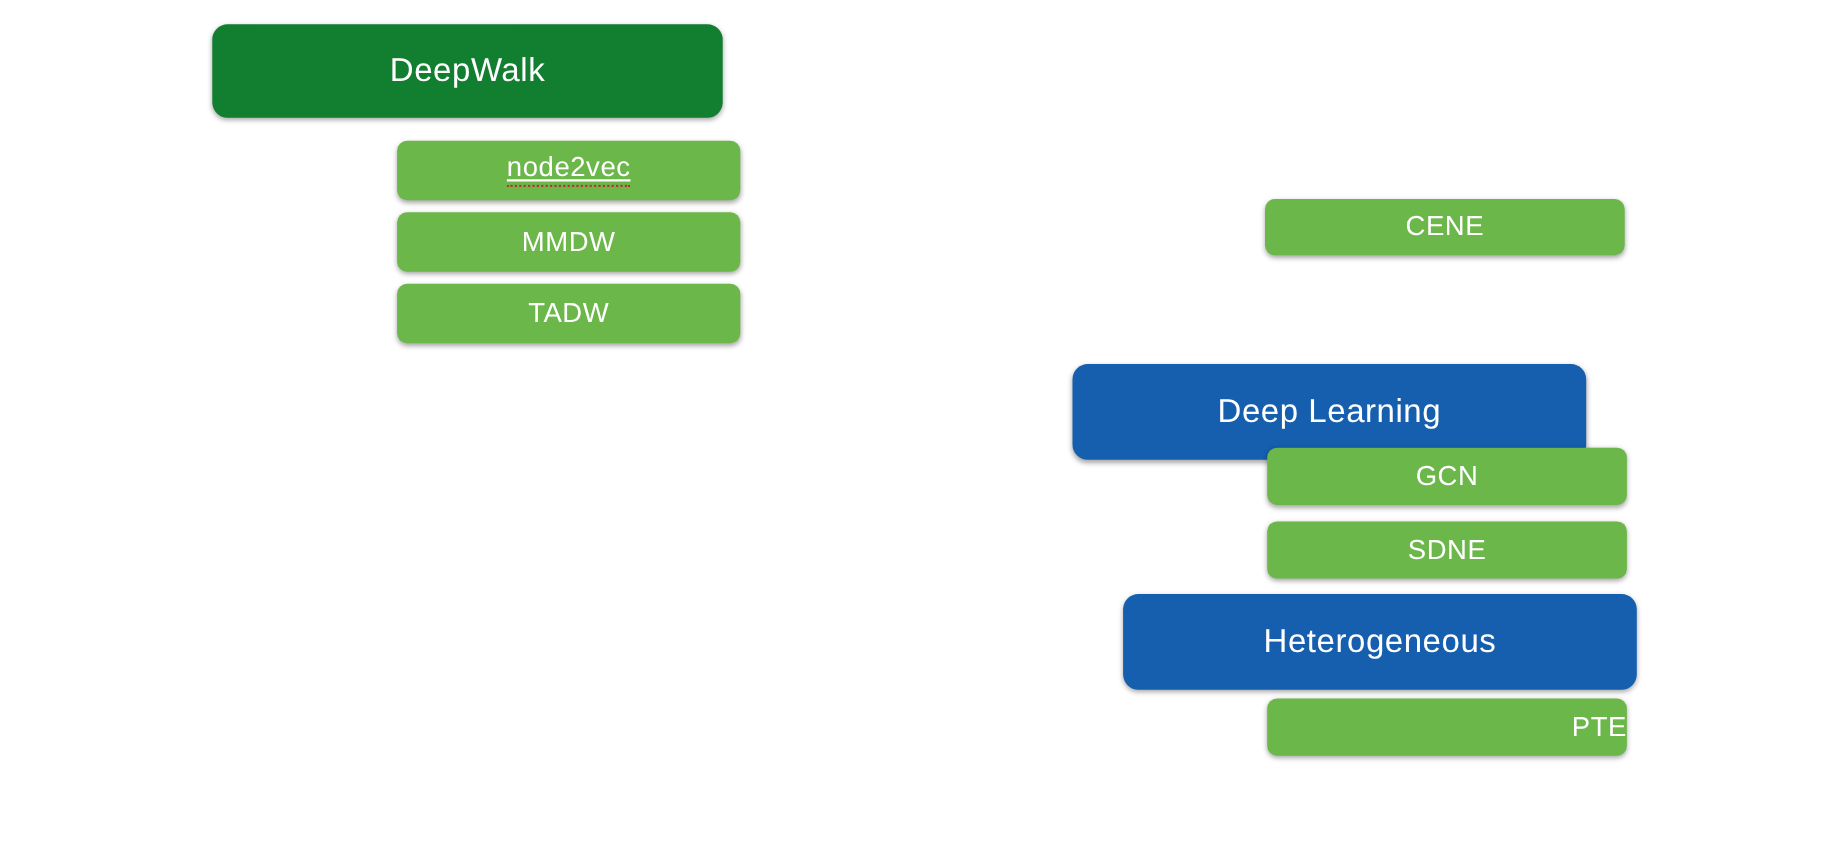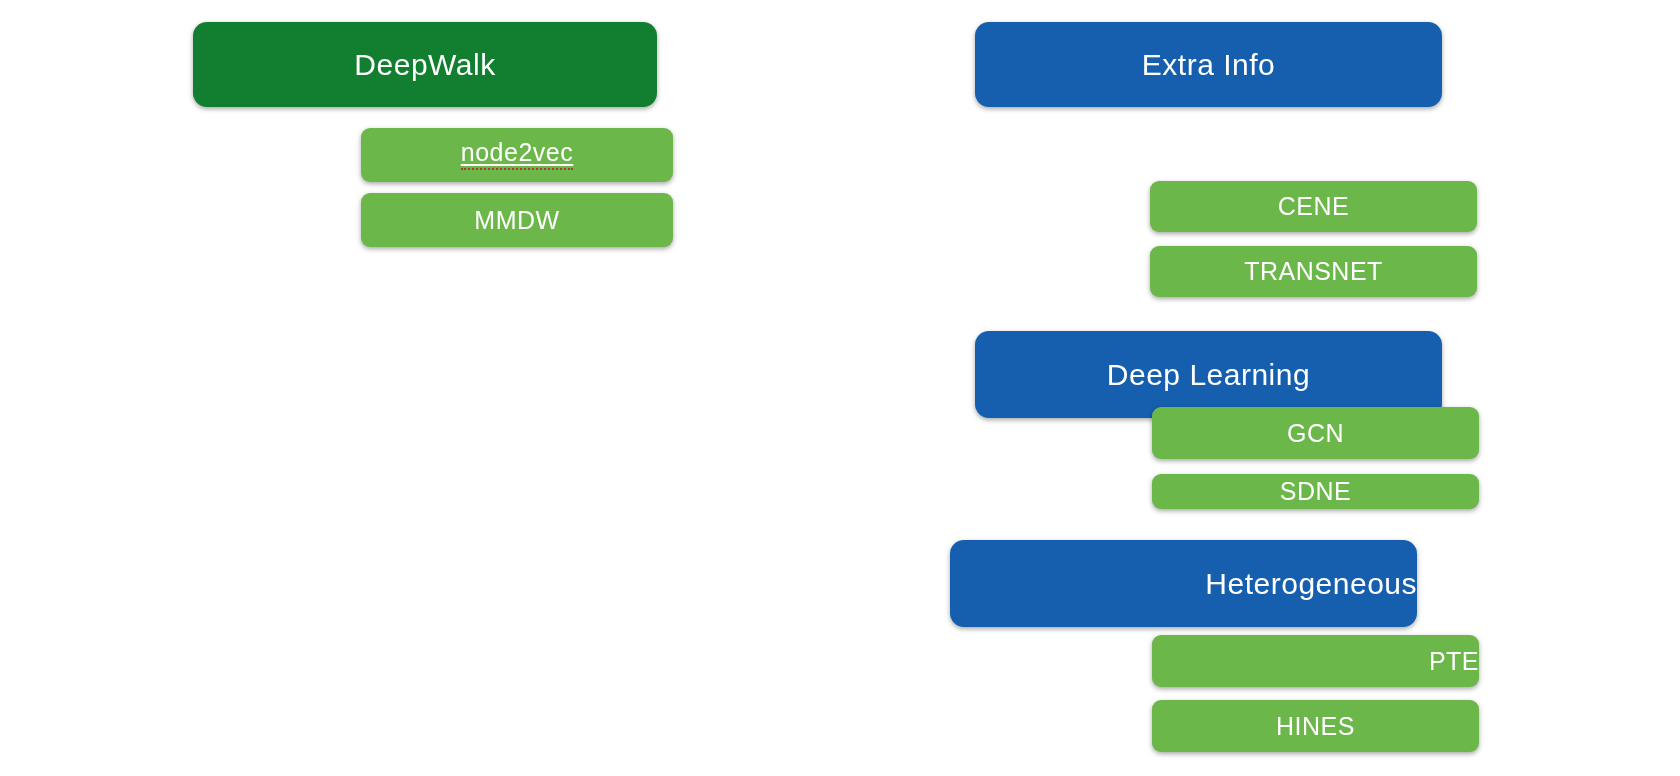--- a/index.html
+++ b/index.html
@@ -58,58 +58,55 @@
   #b-line      { left: 187px;  top: 387px; width: 310px; height: 53px; }
   #b-neu       { left: 187px;  top: 452px; width: 310px; height: 53px; }
 
   
   #b-extrainfo     { left: 975px;  top: 22px;  width: 467px; height: 85px; }
   #b-cane          { left: 1150px; top: 115px; width: 327px; height: 51px; }
   #b-cene          { left: 1150px; top: 181px; width: 327px; height: 51px; }
   #b-transnet      { left: 1150px; top: 246px; width: 327px; height: 51px; }
   #b-deeplearning  { left: 975px;  top: 313px; width: 467px; height: 87px; margin-top: 18px; }
   #b-gcn           { left: 1152px; top: 407px; width: 327px; height: 52px; }
-  #b-sdne          { left: 1152px; top: 474px; width: 327px; height: 35px; text-align: right; }
-  #b-heterogeneous { left: 950px;  top: 540px; width: 467px; height: 87px; justify-content: flex-end; }
+  #b-sdne          { left: 1152px; top: 474px; width: 327px; height: 52px; text-align: right; }
+  #b-heterogeneous { left: 1021px;  top: 540px; width: 467px; height: 87px; }
   #b-pte           { left: 1152px; top: 635px; width: 327px; height: 52px; justify-content: flex-end; }
   #b-hines         { left: 1152px; top: 700px; width: 327px; height: 52px; }
 </style>
 </head>
 <body>
 
 <div class="canvas">
 
   <div class="box header green-dark" id="b-deepwalk">
     <span>DeepWalk</span>
   </div>
 
   <div class="box item green" id="b-node2vec">
     <span class="spellcheck">node2vec</span>
   </div>
 
   <div class="box item green" id="b-mmdw">
     <span>MMDW</span>
   </div>
 
+  <div class="box item green" id="b-tadw">
+    <span>TADW</span>
+  </div>
 
 
 
 
-  <div class="box header blue" id="b-extrainfo">
-    <span>Extra Info</span>
-  </div>
 
 
   <div class="box item green" id="b-cene">
     <span>CENE</span>
   </div>
 
-  <div class="box item green" id="b-transnet">
-    <span>TRANSNET</span>
-  </div>
 
   <div class="box header blue" id="b-deeplearning">
     <span>Deep Learning</span>
   </div>
 
   <div class="box item green" id="b-gcn">
     <span>GCN</span>
   </div>
 
   <div class="box item green" id="b-sdne">
@@ -117,17 +114,14 @@
   </div>
 
   <div class="box header blue" id="b-heterogeneous">
     <span>Heterogeneous</span>
   </div>
 
   <div class="box item green" id="b-pte">
     <span>PTE</span>
   </div>
 
-  <div class="box item green" id="b-hines">
-    <span>HINES</span>
-  </div>
 
 </div>
 
 </body></html>

